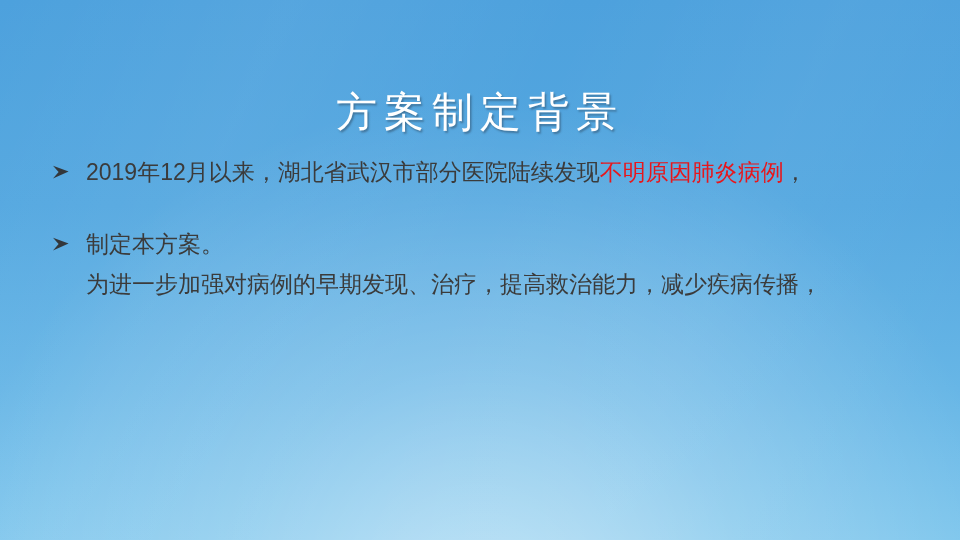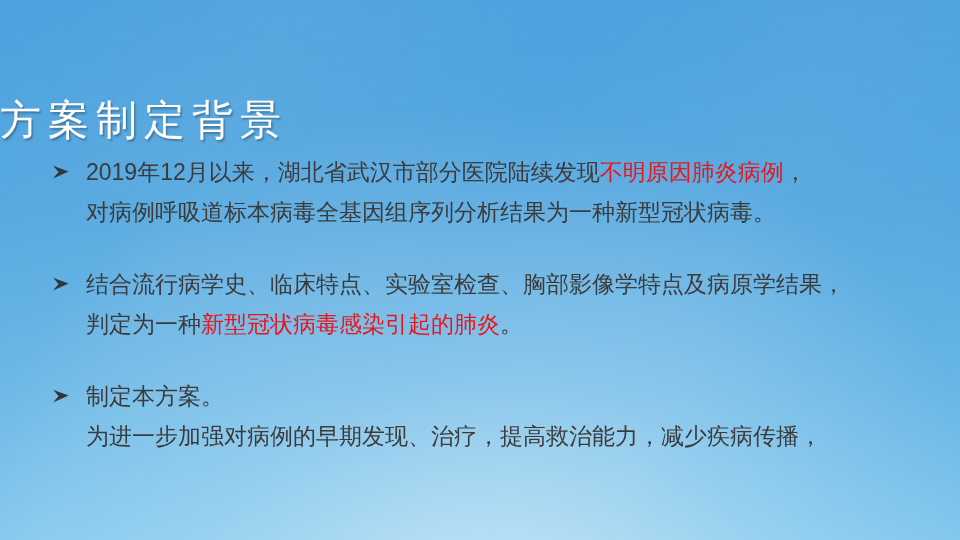--- a/index.html
+++ b/index.html
@@ -35,21 +35,22 @@
         rgba(255,255,255,0.00) 48%,
         rgba(255,255,255,0.04) 70%,
         rgba(255,255,255,0.00) 92%);
     pointer-events: none;
   }
 
   #slide-title {
     position: absolute;
     left: 0;
     right: 0;
-    top: 68px;
+    top: 60px;
+    text-align: center;
     color: #ffffff;
     font-size: 41px;
     line-height: 50px;
     letter-spacing: 7px;
     font-weight: normal;
     text-shadow: 1.5px 2px 2px rgba(40,60,80,0.45);
     white-space: nowrap;
   }
 
   #body-content {
@@ -94,30 +95,20 @@
   <h1 id="slide-title">方案制定背景</h1>
 
   <div id="body-content">
       <div class="bullet">
         <span class="bullet-marker">
           <svg width="18" height="15" viewBox="0 0 18 15" aria-hidden="true">
             <path d="M1 0.8 L16.6 6.6 L1 13.6 L6.6 6.9 Z" fill="#33373b"></path>
           </svg>
         </span>
         <div class="line"><span class="pl">2019年12月以来，湖北省武汉市部分医院陆续发现</span><span class="hl">不明原因肺炎病例</span><span class="pl">，</span></div>
-        <div class="line"><span class="pl">对病例呼吸道标本病毒全基因组序列分析结果为一种新型冠状病毒。</span></div>
-      </div>
-      <div class="bullet">
-        <span class="bullet-marker">
-          <svg width="18" height="15" viewBox="0 0 18 15" aria-hidden="true">
-            <path d="M1 0.8 L16.6 6.6 L1 13.6 L6.6 6.9 Z" fill="#33373b"></path>
-          </svg>
-        </span>
-        <div class="line"><span class="pl">结合流行病学史、临床特点、实验室检查、胸部影像学特点及病原学结果，</span></div>
-        <div class="line"><span class="pl">判定为一种</span><span class="hl">新型冠状病毒感染引起的肺炎</span><span class="pl">。</span></div>
       </div>
       <div class="bullet">
         <span class="bullet-marker">
           <svg width="18" height="15" viewBox="0 0 18 15" aria-hidden="true">
             <path d="M1 0.8 L16.6 6.6 L1 13.6 L6.6 6.9 Z" fill="#33373b"></path>
           </svg>
         </span>
         <div class="line"><span class="pl">制定本方案。</span></div>
         <div class="line"><span class="pl">为进一步加强对病例的早期发现、治疗，提高救治能力，减少疾病传播，</span></div>
       </div>

